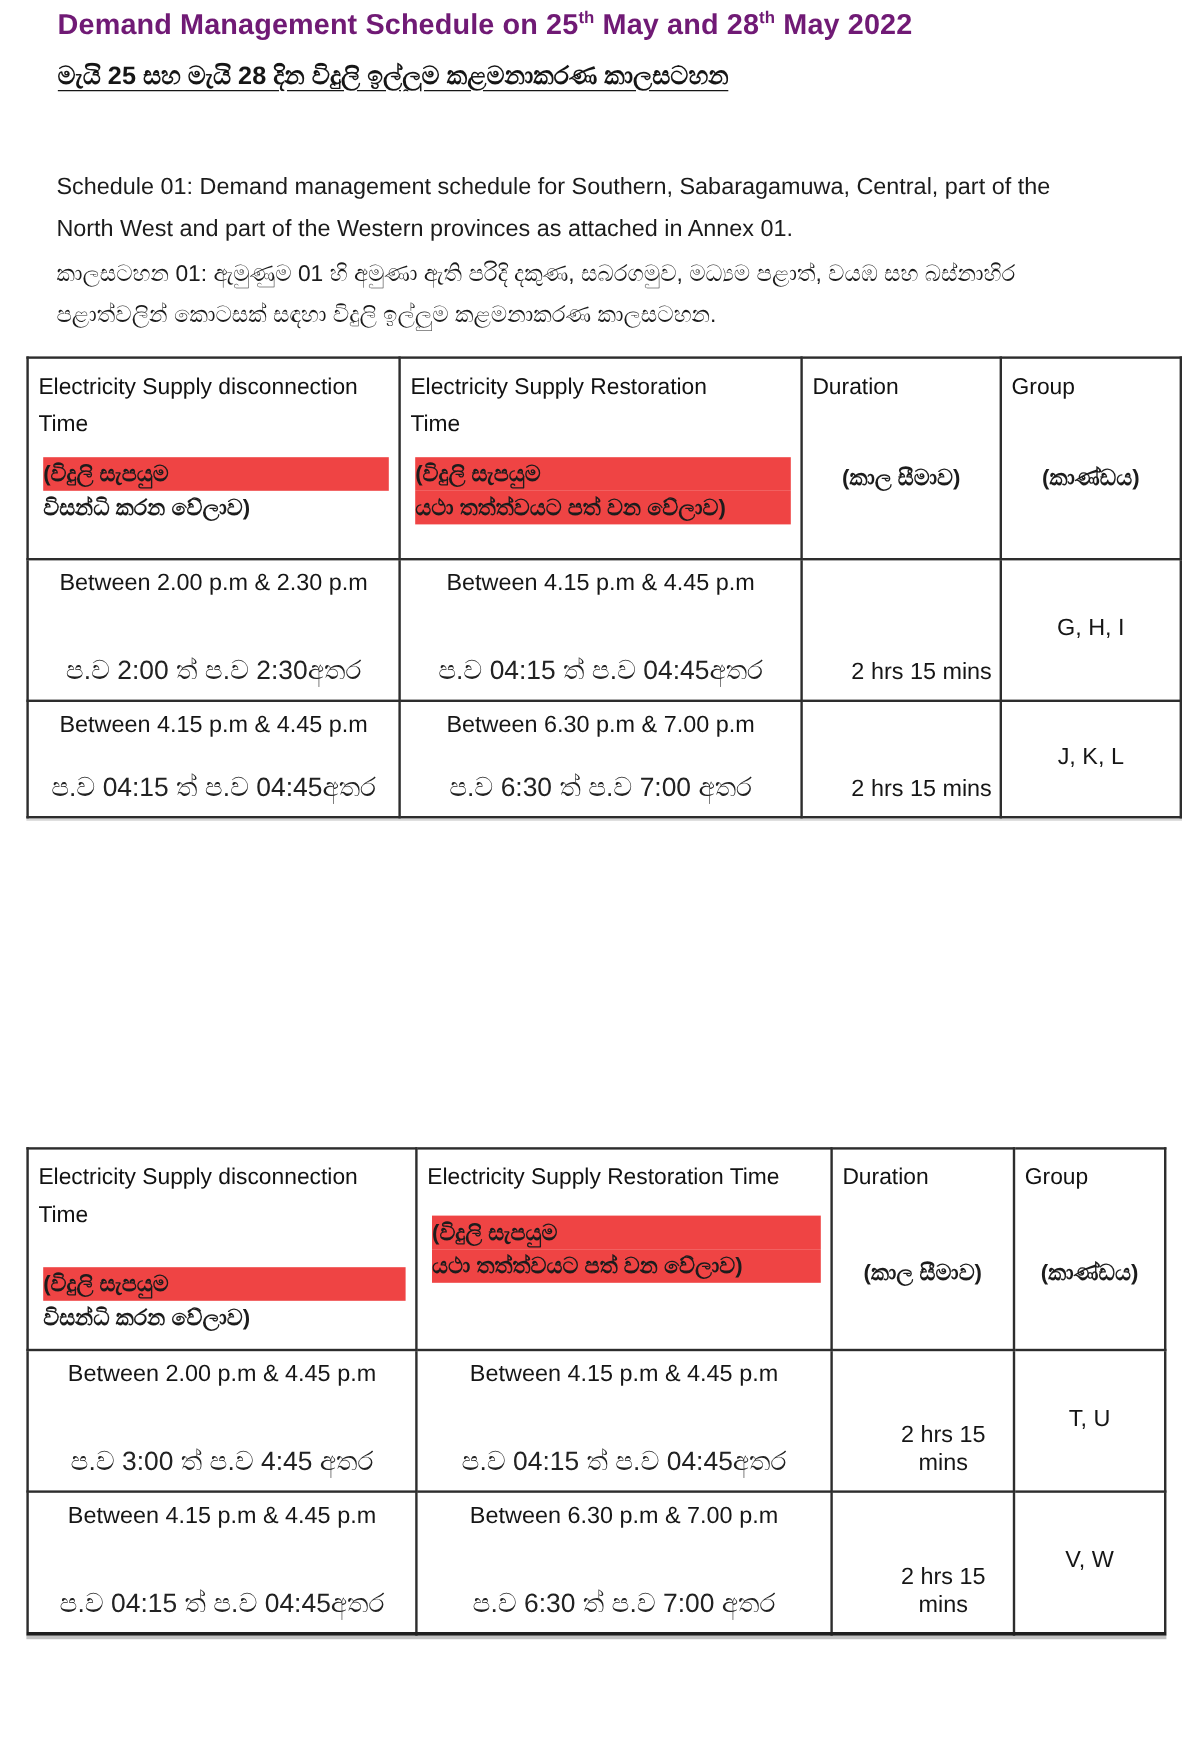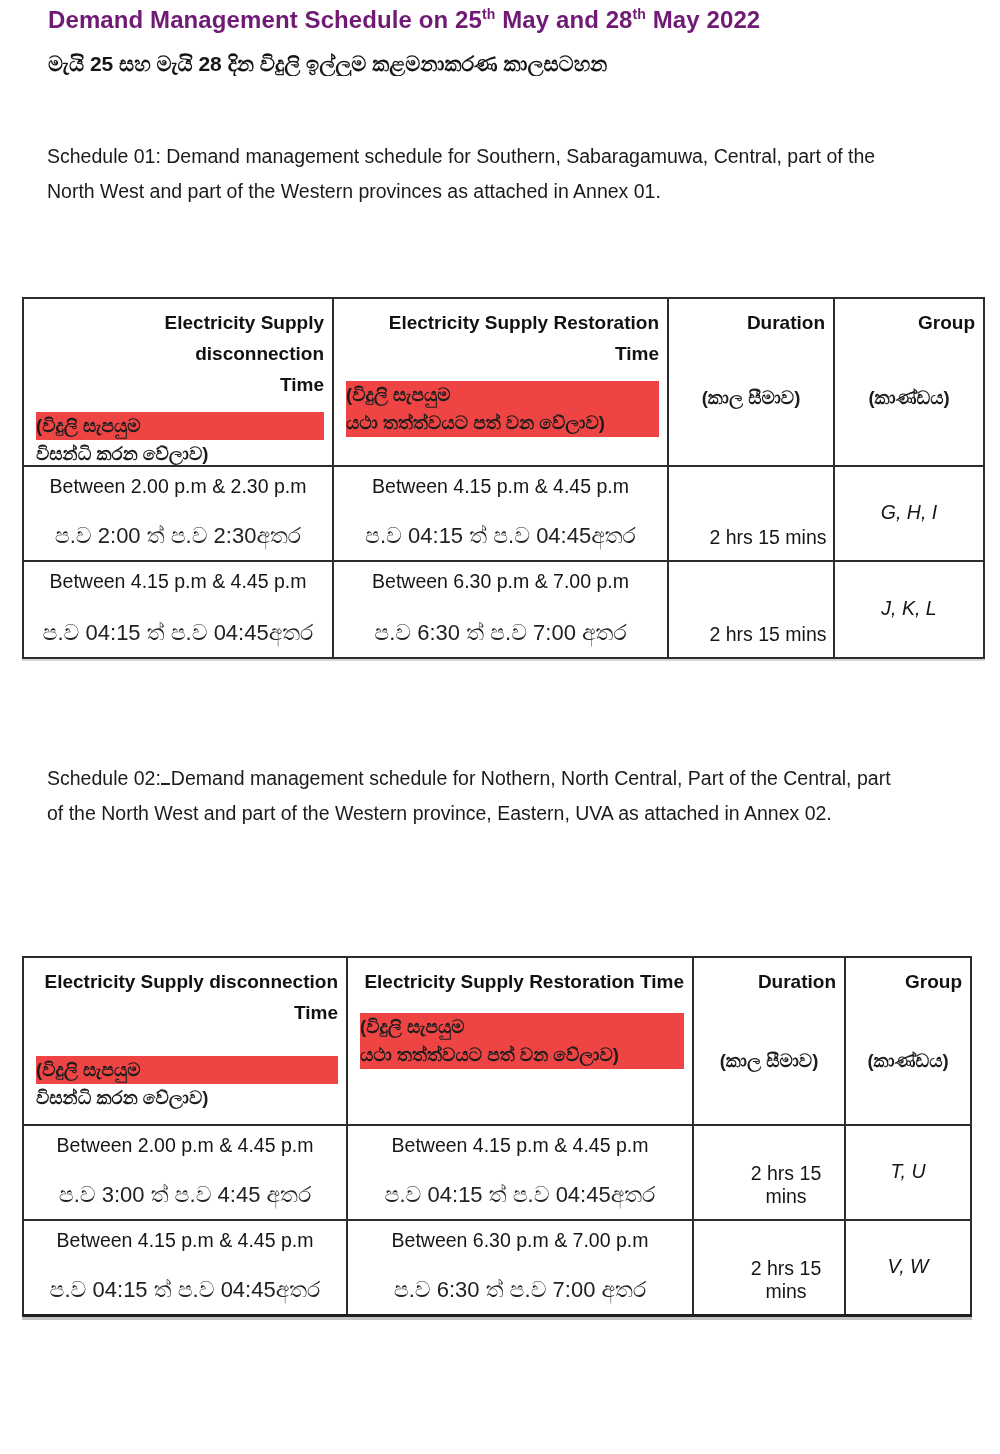--- a/index.html
+++ b/index.html
@@ -51,54 +51,55 @@
   }
   .t1 { top: 297px; width: 961px; box-shadow: 0 2px 0 rgba(140,140,140,0.35); }
   .t2 { top: 956px; width: 948px; box-shadow: 0 3px 0 rgba(120,120,120,0.45); }
   table.sched th, table.sched td {
     border: 2px solid #2d2d2d; padding: 0; vertical-align: top;
     overflow: hidden;
   }
   .t2 { border-bottom: 3px solid #1f1f1f; }
 
   .hwrap { height: 166px; box-sizing: border-box; padding: 8px 8px 4px; display: flex; flex-direction: column; }
-  .h-en { font-weight: bold; font-size: 19px; line-height: 31px; text-align: right; color: #121212; }
+  .h-en { font-weight: normal; font-size: 19px; line-height: 31px; text-align: left; color: #121212; }
   .h-si { font-size: 18.5px; line-height: 28px; text-align: left; padding-left: 4px; }
   .h-si .ln { display: block; }
   .h-si .hl { background: #ef4444; }
   .t1 .c1h .h-si { margin-top: 12px; }
   .t1 .c2h .h-si { margin-top: 12px; }
   .t1 .c3h .h-si, .t1 .c4h .h-si { margin-top: 46px; text-align: center; padding-left: 0; }
   .t2 .c1h .h-si { margin-top: 28px; }
   .t2 .c2h .h-si { margin-top: 16px; }
   .t2 .c3h .h-si, .t2 .c4h .h-si { margin-top: 50px; text-align: center; padding-left: 0; }
 
   .dwrap {
-    box-sizing: border-box; height: 93px;
+    box-sizing: border-box; height: 116px;
     display: flex; flex-direction: column;
     justify-content: space-between; align-items: center;
     padding: 8px 4px 11px; text-align: center;
   }
   .t1 .row2 .dwrap { height: 95px; }
   .d-en { font-size: 19.5px; color: #161616; }
   .d-si { font-size: 22px; color: #222; }
   .dur .dwrap { justify-content: flex-end; padding-left: 38px; }
-  .grp .dwrap { justify-content: center; font-style: italic; }
+  .grp .dwrap { justify-content: center; }
   .grp .d-en { font-size: 19.5px; }
 </style>
 </head>
 <body>
 
 <div class="page">
 
   <h1 class="title"><span>Demand Management Schedule on 25</span><sup>th</sup><span> May and 28</span><sup>th</sup><span> May 2022</span></h1>
 
   <div class="subtitle" lang="si">මැයි 25 සහ මැයි 28 දින විදුලි ඉල්ලුම කළමනාකරණ කාලසටහන</div>
 
   <p class="para en1">Schedule 01: Demand management schedule for Southern, Sabaragamuwa, Central, part of the North West and part of the Western provinces as attached in Annex 01.</p>
+  <p class="para si si1" lang="si">කාලසටහන 01: ඇමුණුම 01 හි අමුණා ඇති පරිදි දකුණ, සබරගමුව, මධ්‍යම පළාත්, වයඹ සහ බස්නාහිර පළාත්වලින් කොටසක් සඳහා විදුලි ඉල්ලුම කළමනාකරණ කාලසටහන.</p>
 
   <table class="sched t1">
     <colgroup>
         <col style="width:310px">
         <col style="width:335px">
         <col style="width:166px">
         <col style="width:150px">
       </colgroup>
     <tbody>
       <tr>
@@ -191,21 +192,20 @@
         </td>
         <td class="grp">
           <div class="dwrap">
               <span class="d-en">J, K, L</span>
             </div>
         </td>
       </tr>
     </tbody>
   </table>
 
-  <p class="para en2"><span>Schedule 02:</span><span class="uspace"></span><span>Demand management schedule for Nothern, North Central, Part of the Central, part of the North West and part of the Western province, Eastern, UVA as attached in Annex 02.</span></p>
 
   <table class="sched t2">
     <colgroup>
         <col style="width:324px">
         <col style="width:346px">
         <col style="width:152px">
         <col style="width:126px">
       </colgroup>
     <tbody>
       <tr>

